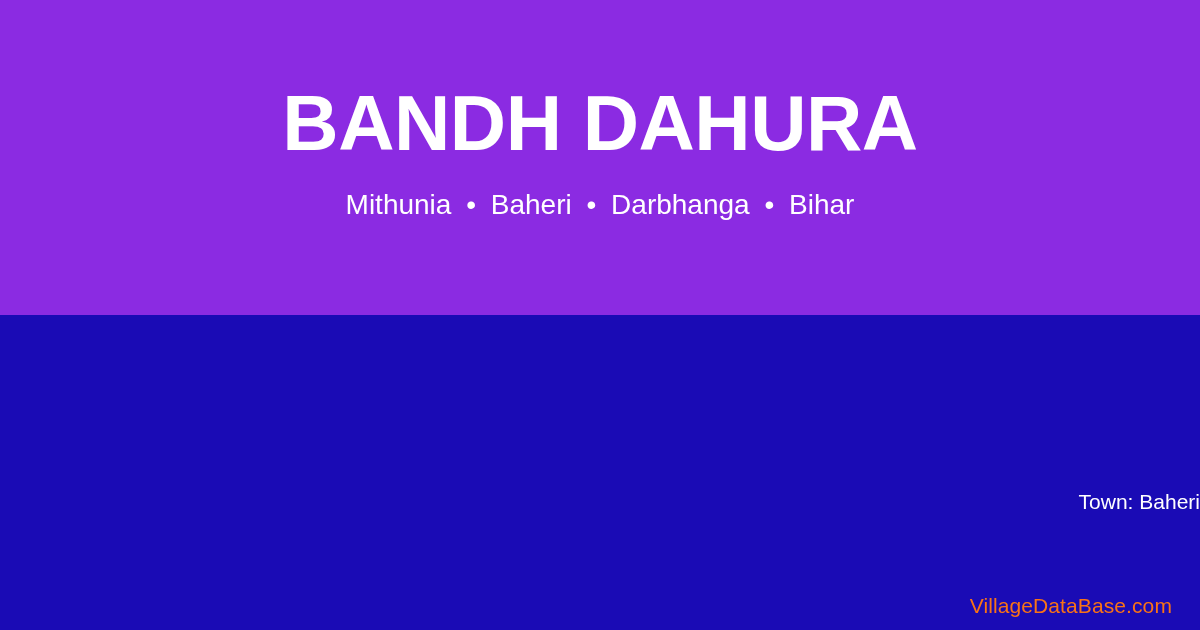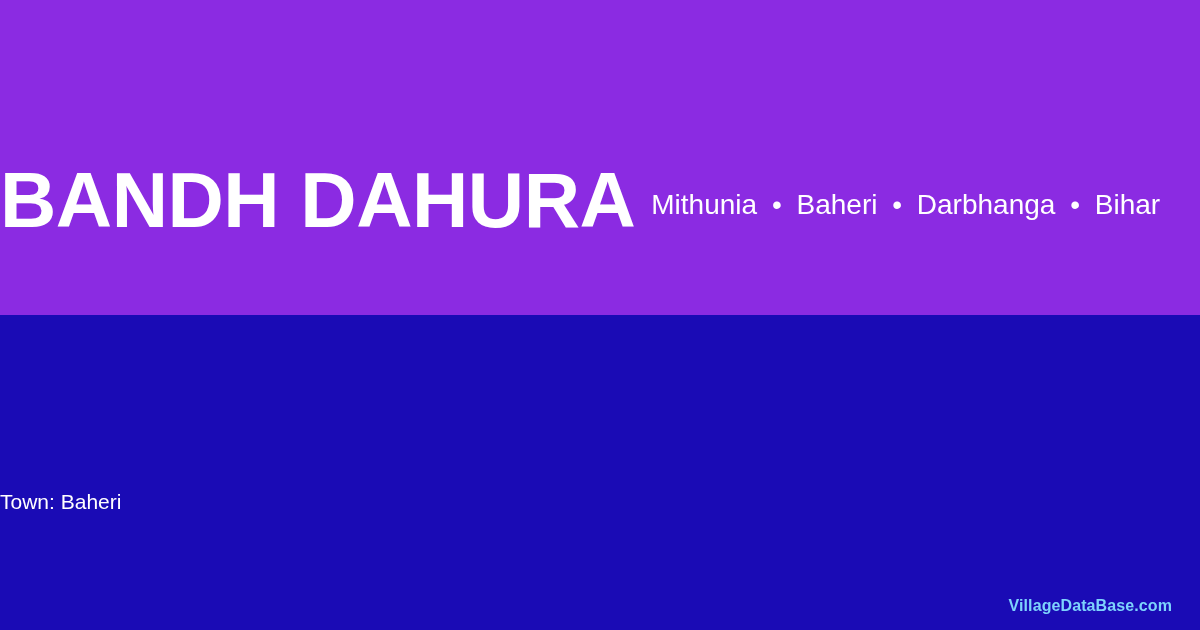--- a/index.html
+++ b/index.html
@@ -20,21 +20,21 @@
 
   
   .hero {
     position: absolute;
     left: 0;
     top: 0;
     width: 1200px;
     height: 315px;
     background: #8B2BE2;
     display: flex;
-    flex-direction: row;
+    flex-direction: column;
     align-items: center;
     justify-content: flex-start;
     box-sizing: border-box;
     padding-top: 84px;
   }
 
   .hero-title {
     margin: 0;
     font-size: 78px;
     line-height: 78px;
@@ -70,37 +70,37 @@
     width: 1200px;
     height: 315px;
     background: #1A0BB5;
   }
 
   .body-text {
     position: absolute;
     left: 0;
     top: 173px;
     width: 1200px;
-    text-align: left;
+    text-align: right;
     font-size: 21px;
     line-height: 28px;
     font-weight: 400;
     color: #ffffff;
     white-space: nowrap;
   }
 
   .footer-brand {
     position: absolute;
     right: 28px;
     bottom: 10px;
-    font-size: 16px;
+    font-size: 21px;
     line-height: 28px;
-    font-weight: 700;
+    font-weight: 400;
     letter-spacing: 0.1px;
-    color: #7dd3fc;
+    color: #f97316;
     white-space: nowrap;
   }
 </style>
 </head>
 <body>
 
 <div class="card">
 
   <div class="hero">
     <h1 class="hero-title">BANDH DAHURA</h1>

